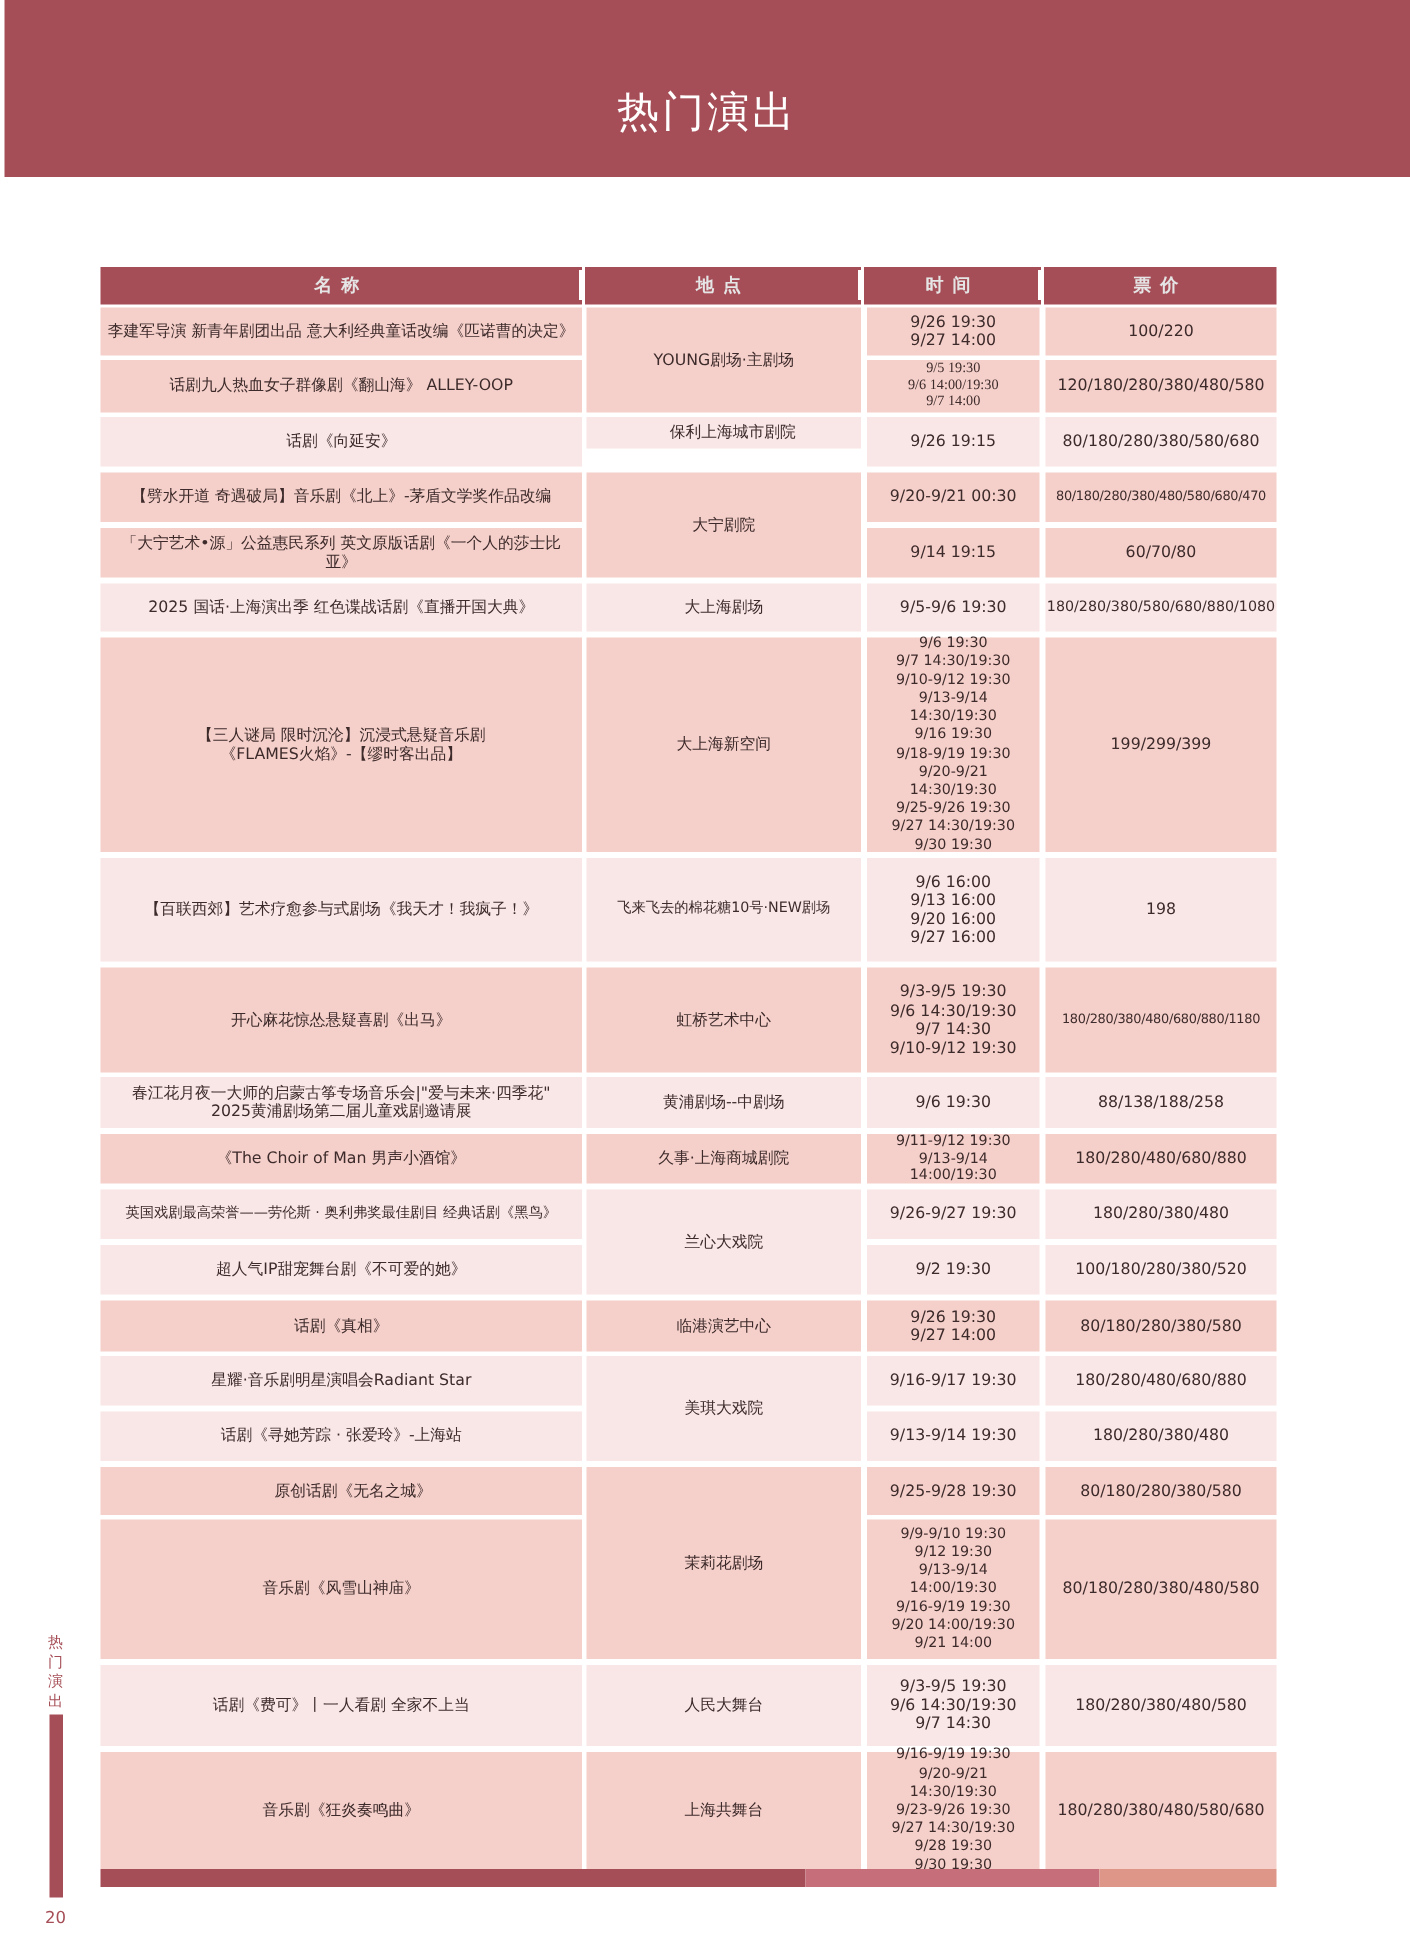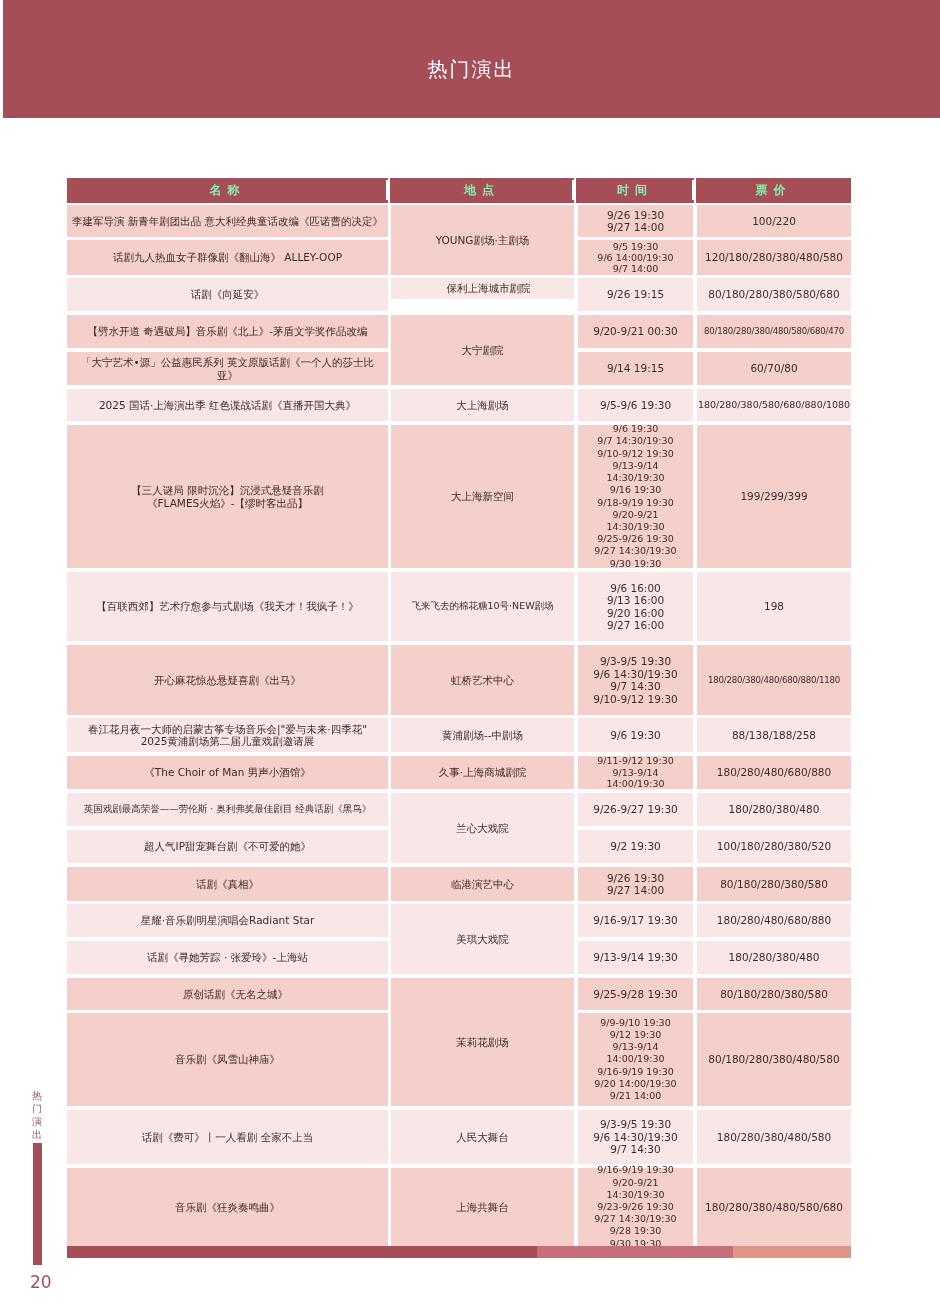--- a/index.html
+++ b/index.html
@@ -1,36 +1,36 @@
 <!DOCTYPE html>
 <html><head>
 <meta charset="utf-8">
 <style>
   * { box-sizing: border-box; margin: 0; padding: 0; }
   html, body { width: 940px; height: 1302px; background: #ffffff; overflow: hidden; }
   body { position: relative; font-family: "DejaVu Sans", "Liberation Sans", sans-serif; color: #3b2a2a; }
 
   .banner { position: absolute; left: 3px; top: 0; width: 937px; height: 118px; background: #a64e57; }
-  .banner-title { position: absolute; left: 0; right: 0; top: 56px; text-align: center; color: #ffffff; font-size: 20px; letter-spacing: 2px; }
+  .banner-title { position: absolute; left: 0; right: 0; top: 56px; text-align: center; color: #ffffff; font-size: 28px; letter-spacing: 2px; }
 
   .table { position: absolute; left: 67px; top: 178px; width: 784px; }
-  .hdr { position: absolute; top: 0; height: 25px; background: #a64e57; color: #86efac; font-size: 12px; font-weight: bold; letter-spacing: 6px; display: flex; align-items: center; justify-content: center; }
+  .hdr { position: absolute; top: 0; height: 25px; background: #a64e57; color: #e5e5e5; font-size: 12px; font-weight: bold; letter-spacing: 6px; display: flex; align-items: center; justify-content: center; }
   .hdr-sep { position: absolute; top: 2px; width: 4px; height: 20px; background: #ffffff; }
 
   .cell { position: absolute; display: flex; align-items: center; justify-content: center; text-align: center; font-size: 10.5px; line-height: 12.5px; color: #3d2b2b; white-space: pre-line; padding: 0 4px; }
   .dark { background: #f5cfc9; }
   .light { background: #f9e6e6; }
   .small { font-size: 9.5px; }
   .xs { font-size: 8.6px; letter-spacing: -0.2px; }
 
   .bottom-bar { position: absolute; top: 1246px; height: 12px; }
 
   .side-label { position: absolute; left: 30px; top: 1089px; width: 14px; font-size: 10px; line-height: 13px; color: #a64e57; text-align: center; white-space: pre-line; }
   .side-bar { position: absolute; left: 33px; top: 1143px; width: 9px; height: 122px; background: #a64e57; }
-  .page-num { position: absolute; left: 30px; top: 1272px; font-size: 17px; color: #a64e57; }
+  .page-num { position: absolute; left: 30px; top: 1272px; font-size: 11px; color: #a64e57; }
 </style>
 </head>
 <body>
 
 <div class="banner">
   <div class="banner-title">热门演出</div>
 </div>
 
 <div class="table">
 
@@ -45,21 +45,21 @@
 
 <div>
 
   <div class="cell dark" style="left:67px;top:205px;width:321px;height:32px;">李建军导演 新青年剧团出品 意大利经典童话改编《匹诺曹的决定》</div>
   <div class="cell dark" style="left:391px;top:205px;width:183px;height:70px;">YOUNG剧场·主剧场</div>
   <div class="cell dark" style="left:578px;top:205px;width:115px;height:32px;">9/26 19:30
 9/27 14:00</div>
   <div class="cell dark" style="left:697px;top:205px;width:154px;height:32px;">100/220</div>
 
   <div class="cell dark" style="left:67px;top:240px;width:321px;height:35px;">话剧九人热血女子群像剧《翻山海》 ALLEY-OOP</div>
-  <div class="cell dark small" style="left:578px;top:240px;width:115px;height:35px;line-height:11px;">9/5 19:30
+  <div class="cell dark small" style="left:578px;top:240px;width:115px;height:35px;line-height:11px;font-family:Liberation Serif, serif;">9/5 19:30
 9/6 14:00/19:30
 9/7 14:00</div>
   <div class="cell dark" style="left:697px;top:240px;width:154px;height:35px;">120/180/280/380/480/580</div>
 
   <div class="cell light" style="left:67px;top:278px;width:321px;height:33px;">话剧《向延安》</div>
   <div class="cell light" style="left:391px;top:278px;width:183px;height:21px;padding-left:16px;">保利上海城市剧院</div>
   <div class="cell light" style="left:578px;top:278px;width:115px;height:33px;">9/26 19:15</div>
   <div class="cell light" style="left:697px;top:278px;width:154px;height:33px;">80/180/280/380/580/680</div>
 
   <div class="cell dark" style="left:67px;top:315px;width:321px;height:33px;">【劈水开道 奇遇破局】音乐剧《北上》-茅盾文学奖作品改编</div>

